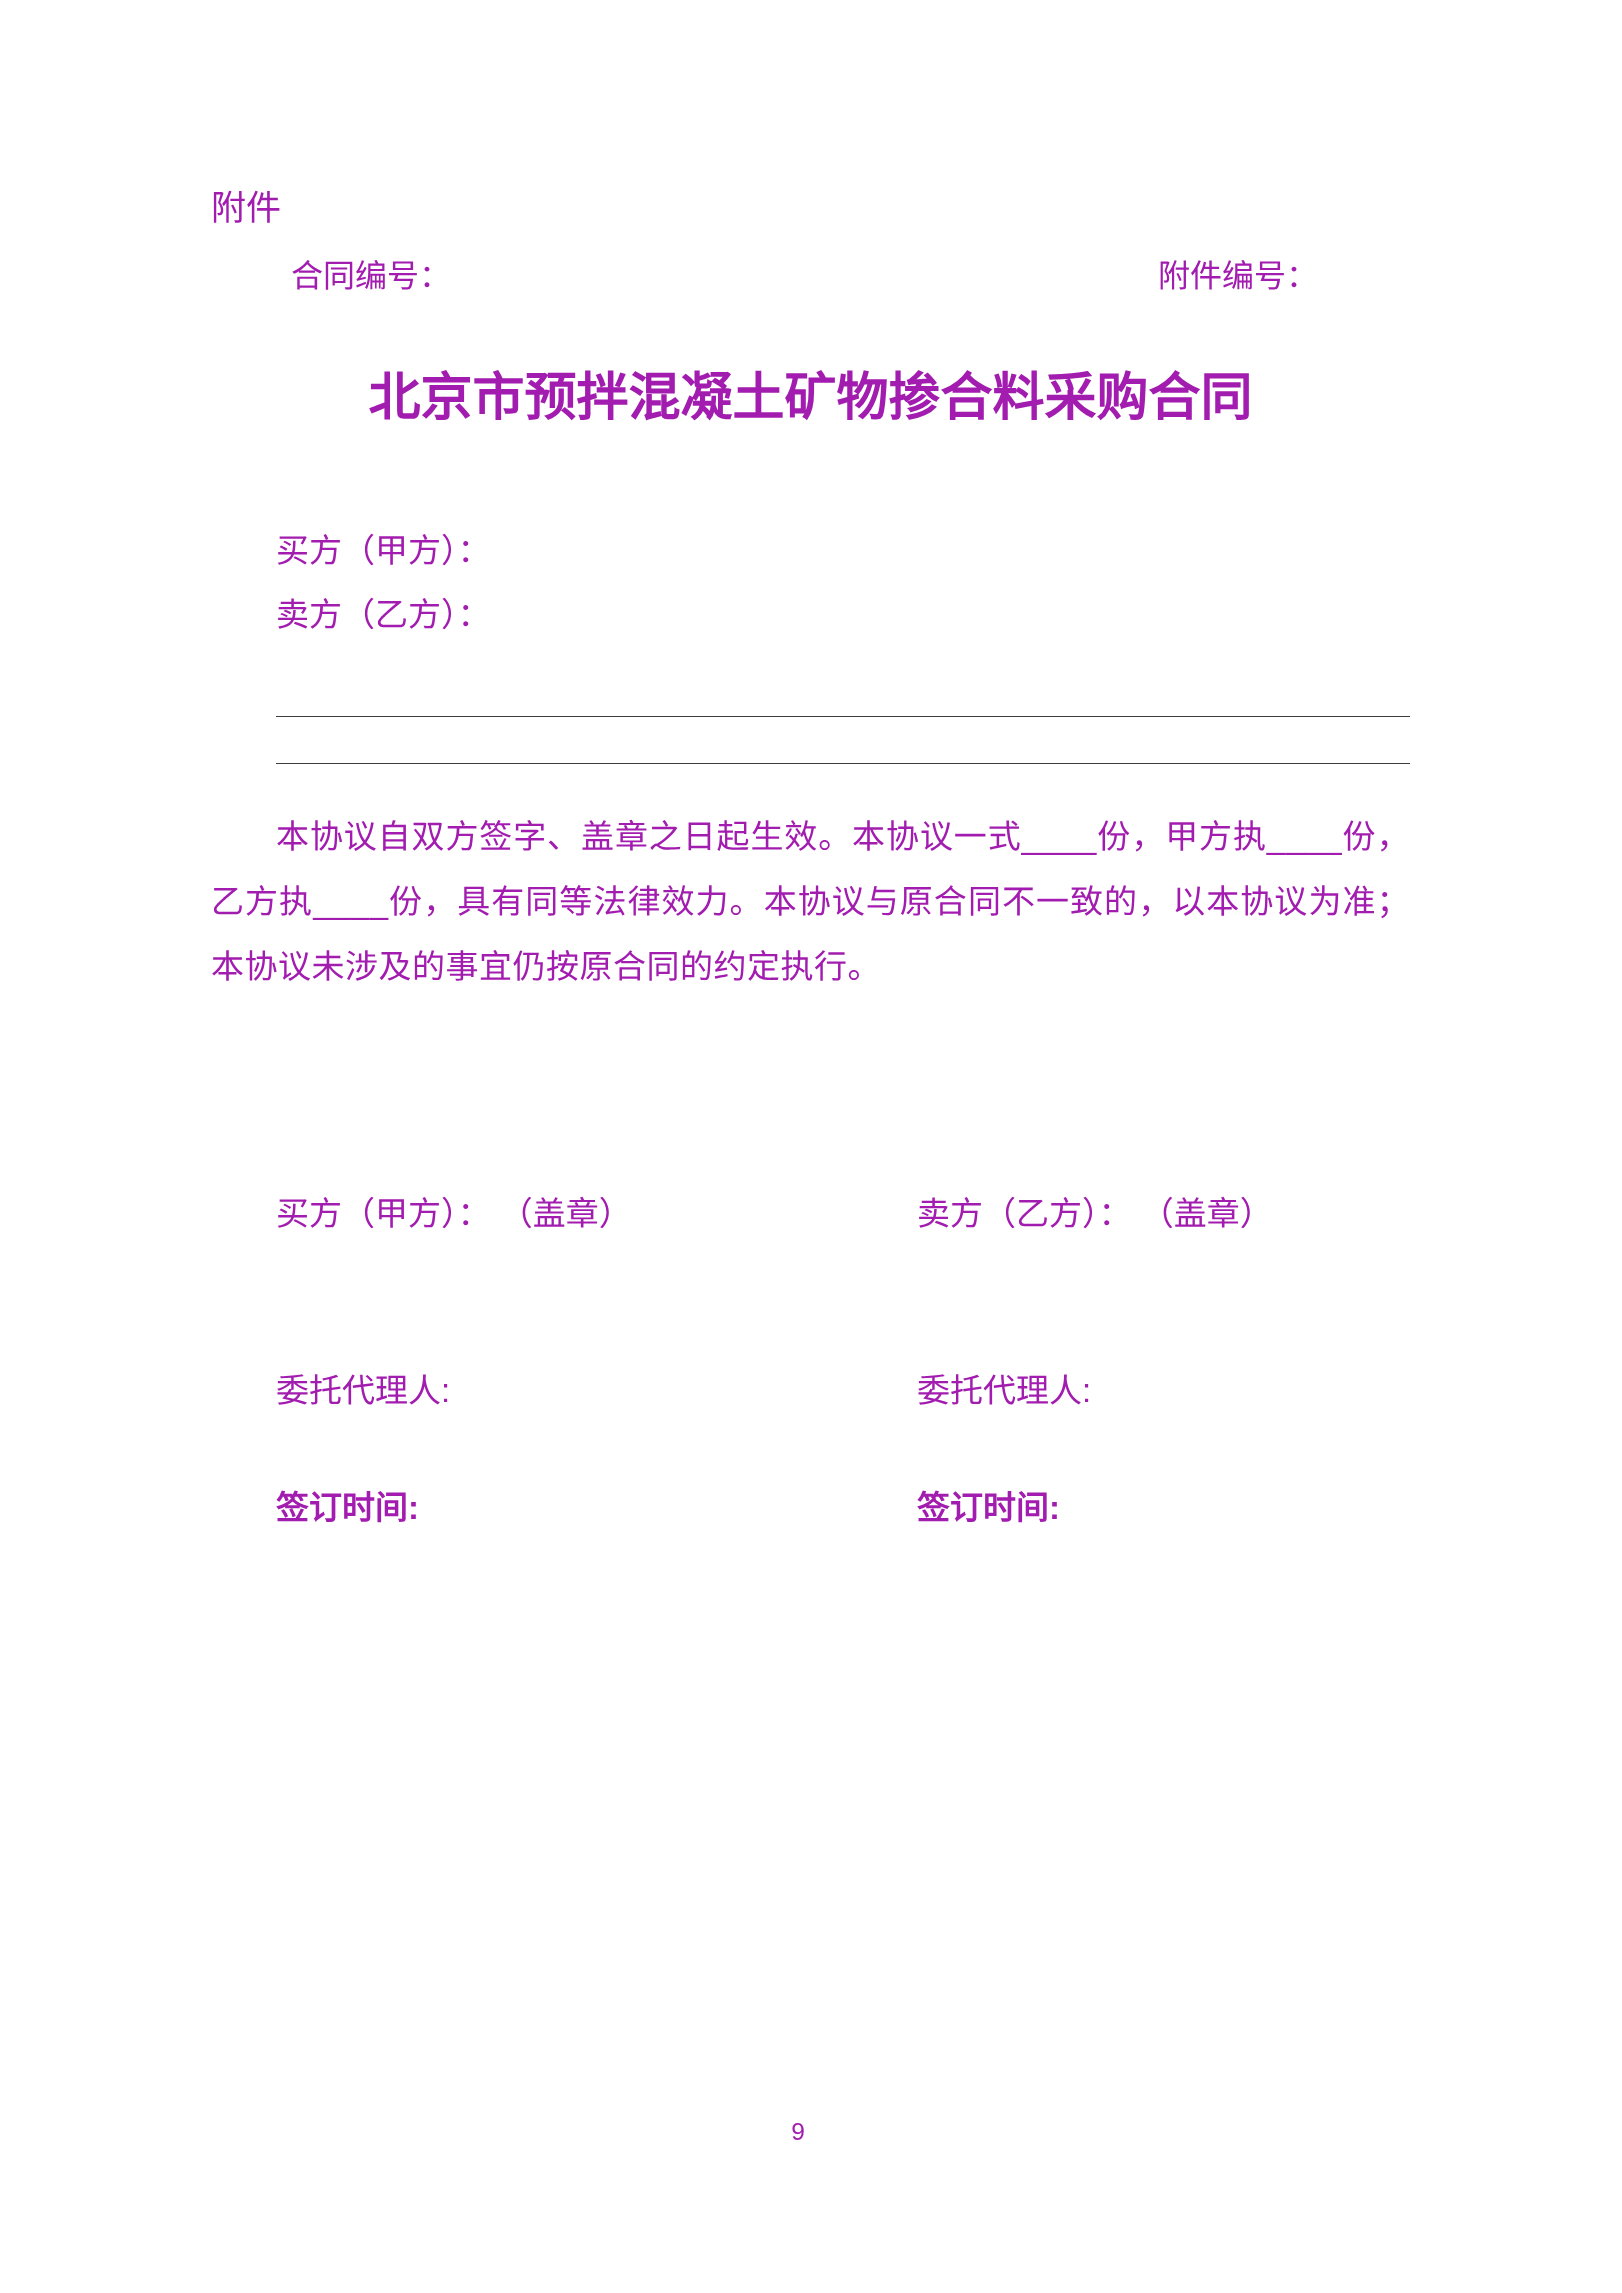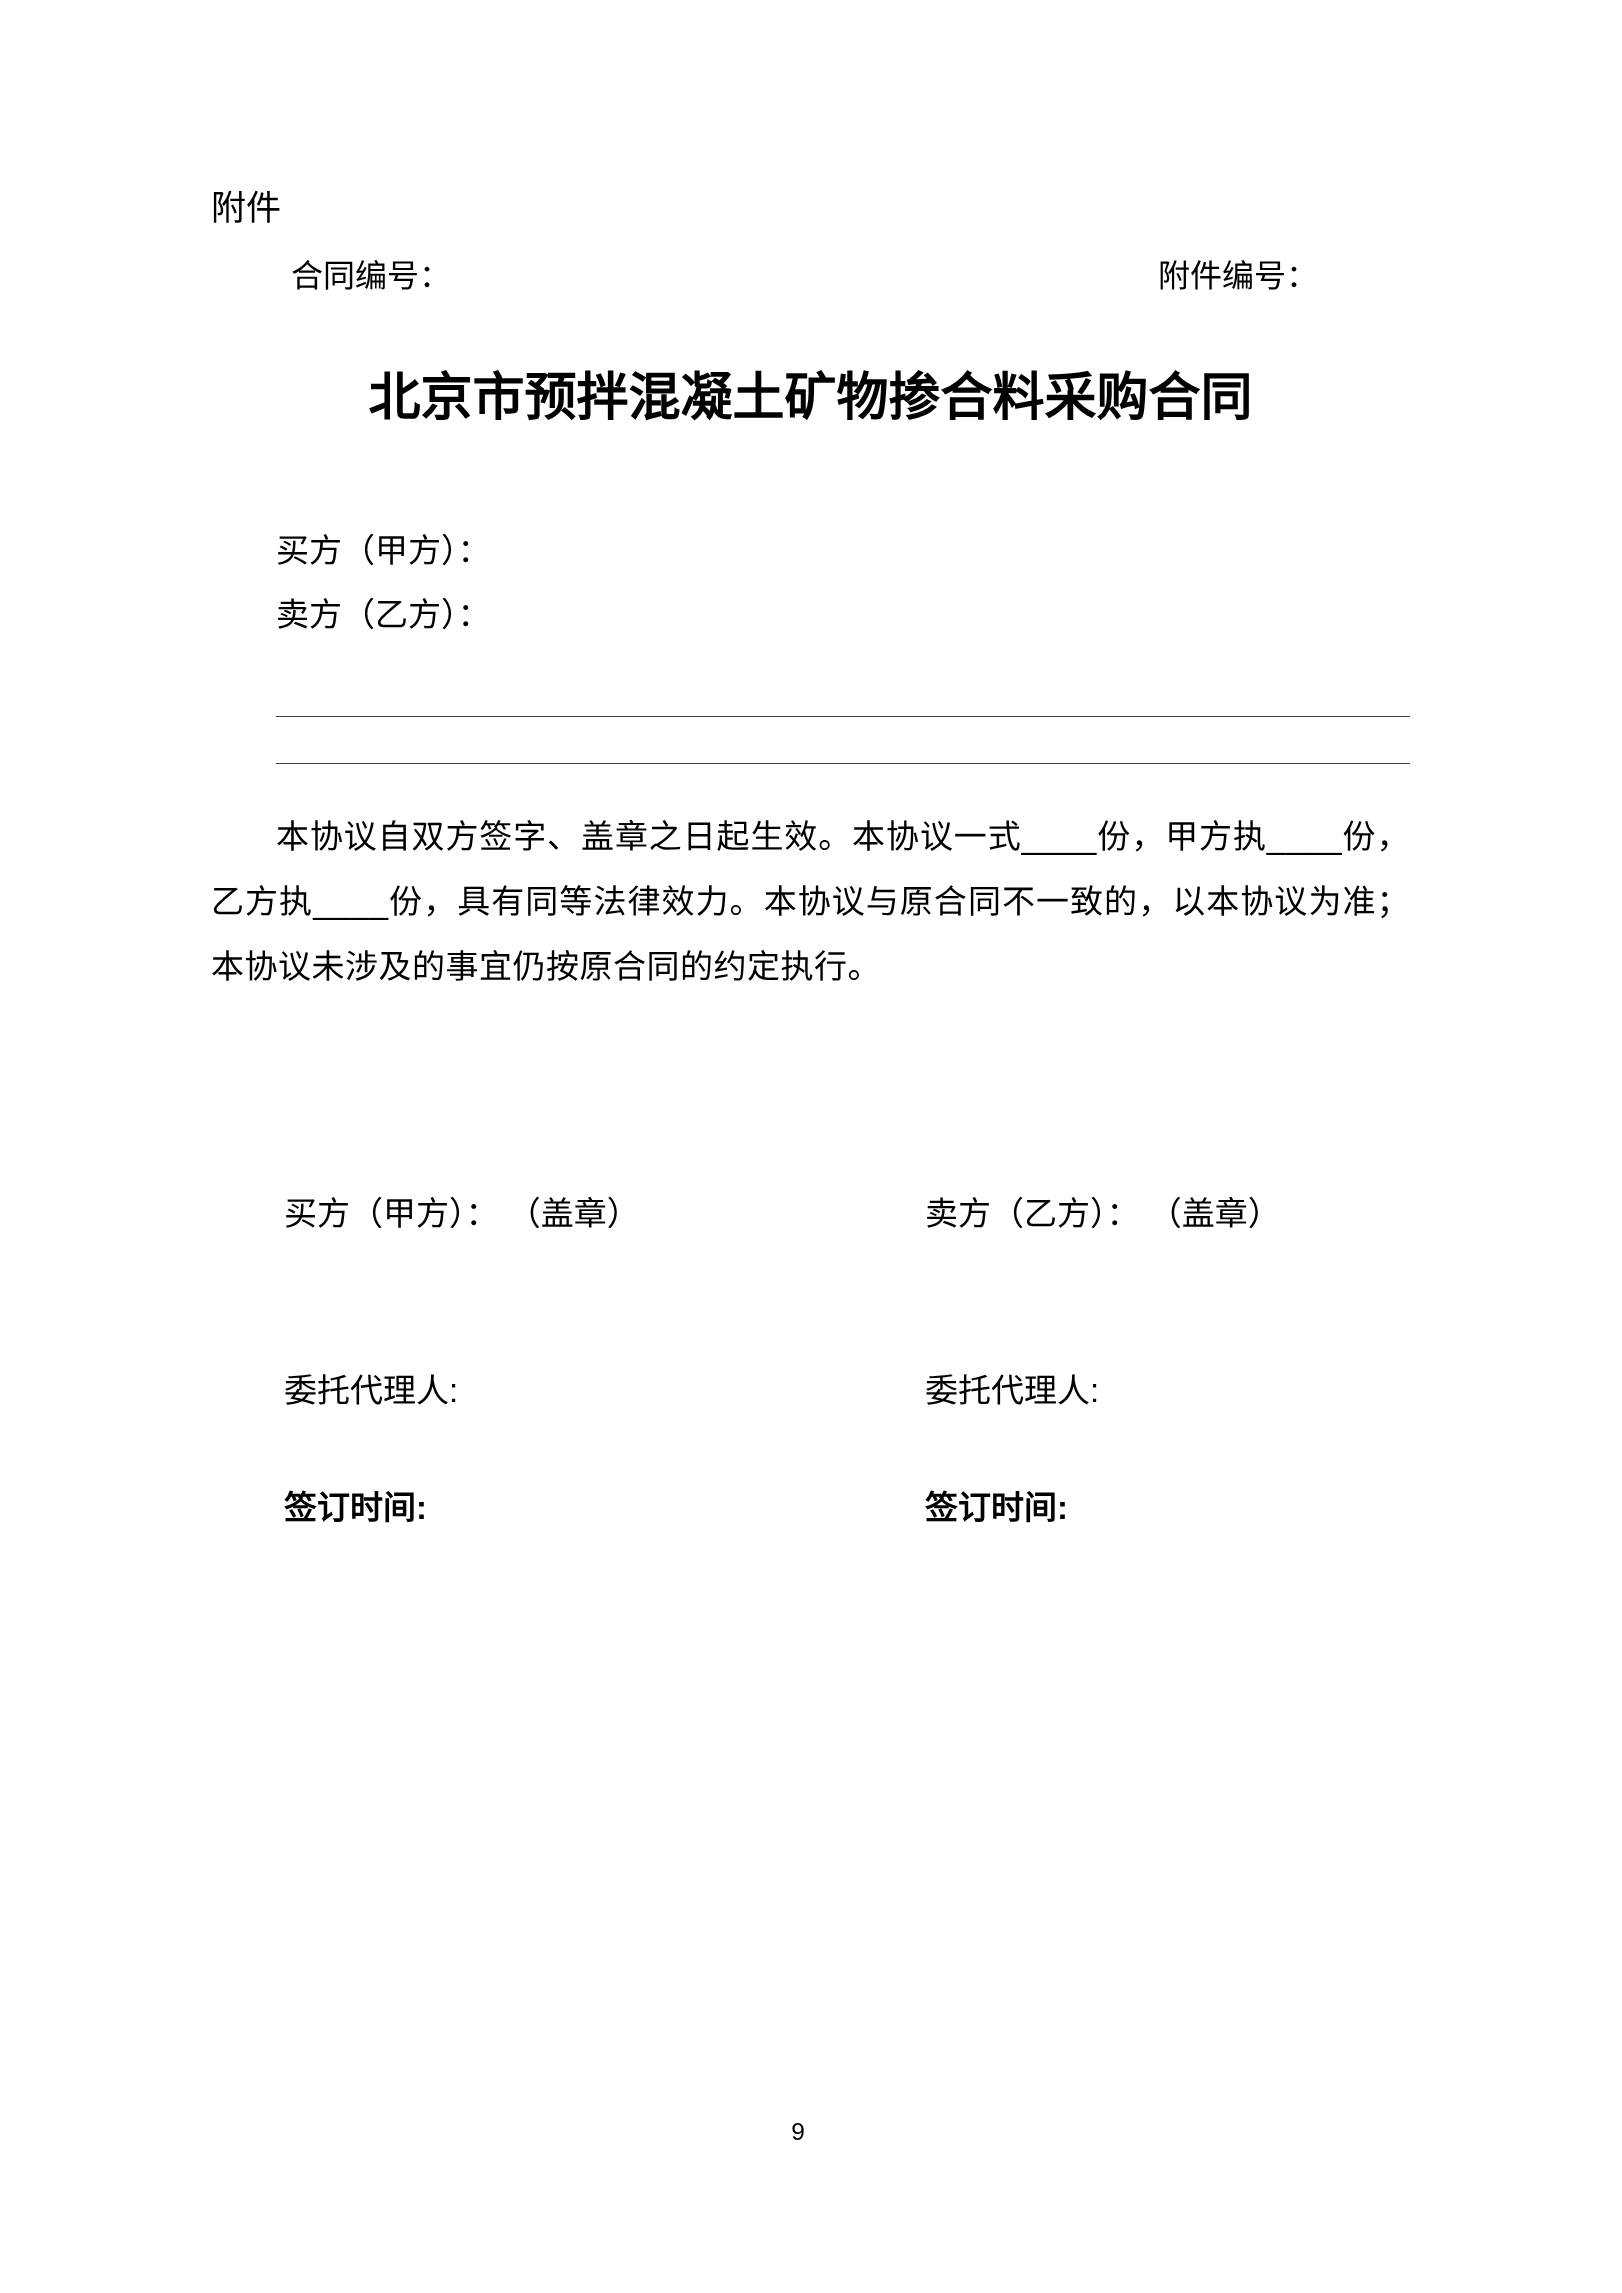--- a/index.html
+++ b/index.html
@@ -5,21 +5,21 @@
   html, body {
     margin: 0;
     padding: 0;
     background: #ffffff;
   }
   .page {
     position: relative;
     width: 1596px;
     height: 2294px;
     background: #ffffff;
-    color: #000000;
+    color: #a21caf;
     font-family: "Liberation Sans", "DejaVu Sans", sans-serif;
     overflow: hidden;
     box-sizing: border-box;
   }
   .content {
     padding: 186px 186px 0 211px;
     box-sizing: border-box;
   }
   .attachment-label {
     font-size: 35px;
@@ -71,21 +71,20 @@
     margin-top: 40px;
   }
   .sig-block {
     margin-top: 193px;
     padding-left: 65px;
     font-size: 33px;
     line-height: 44px;
   }
   .sig-row {
     display: flex;
-    margin-left: 8px;
   }
   .sig-row .sig-left {
     width: 641px;
     flex: 0 0 641px;
   }
   .sig-row.agents {
     margin-top: 133px;
   }
   .sig-row.dates {
     margin-top: 73px;

